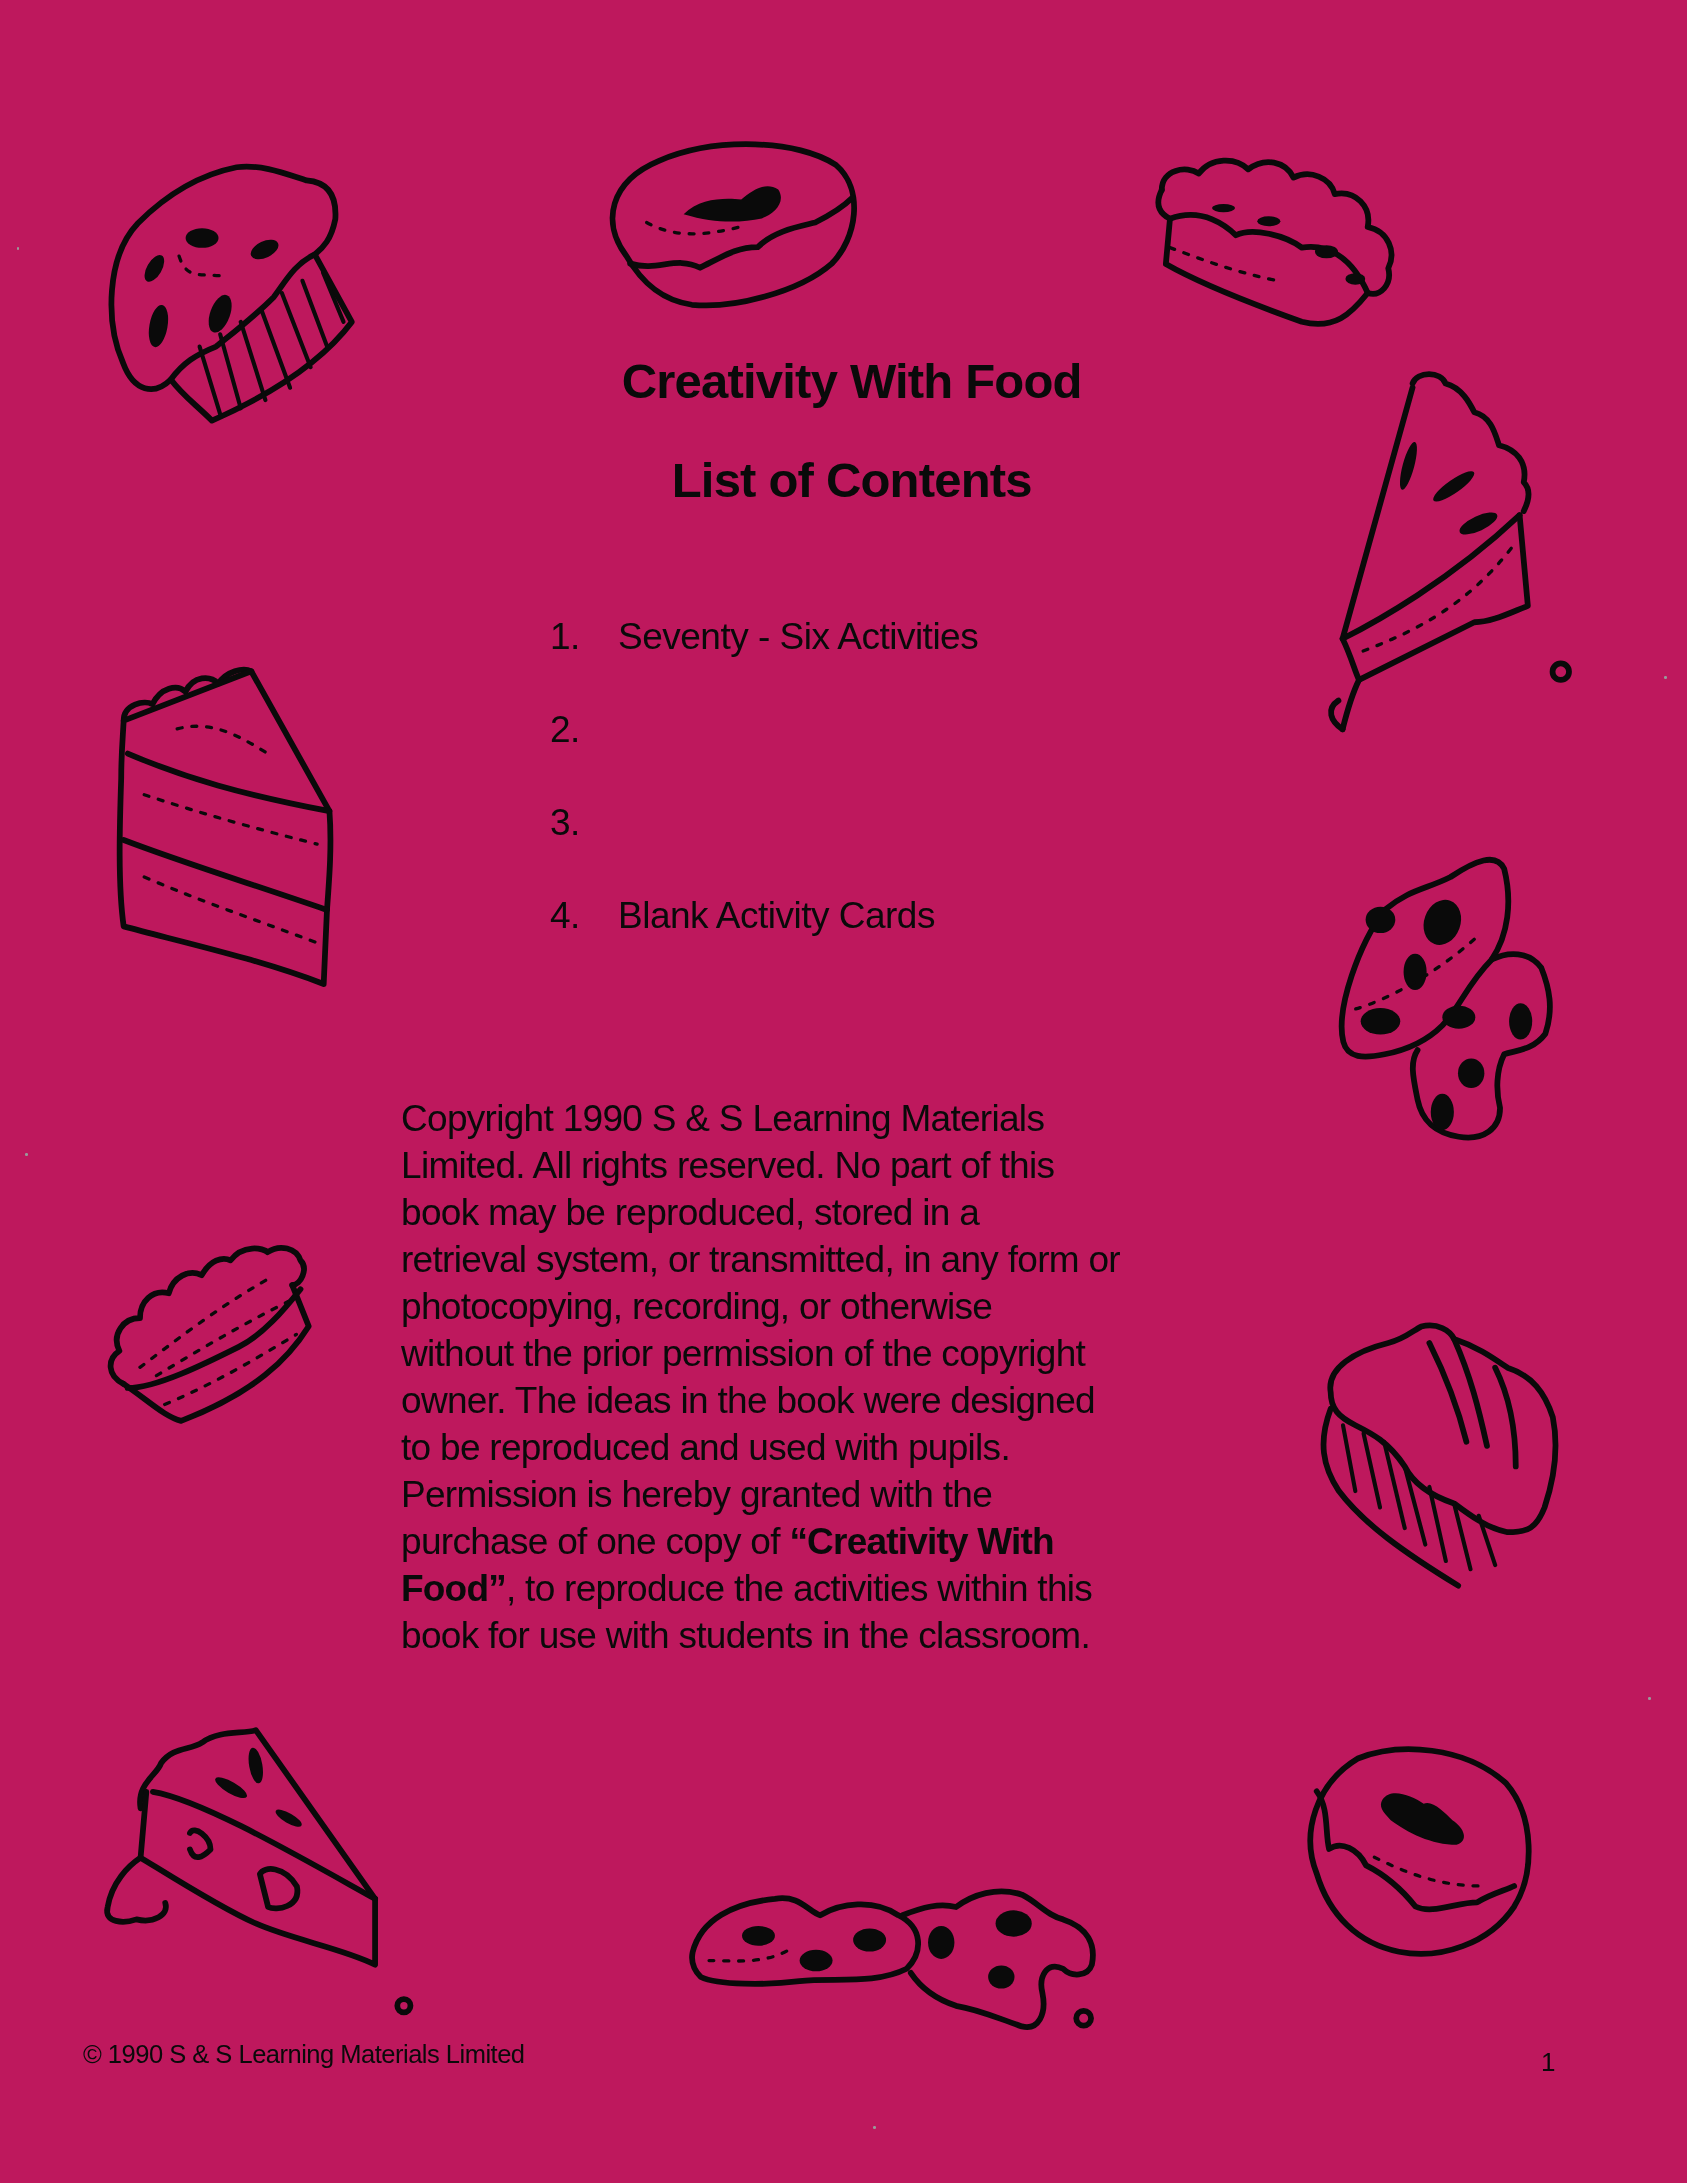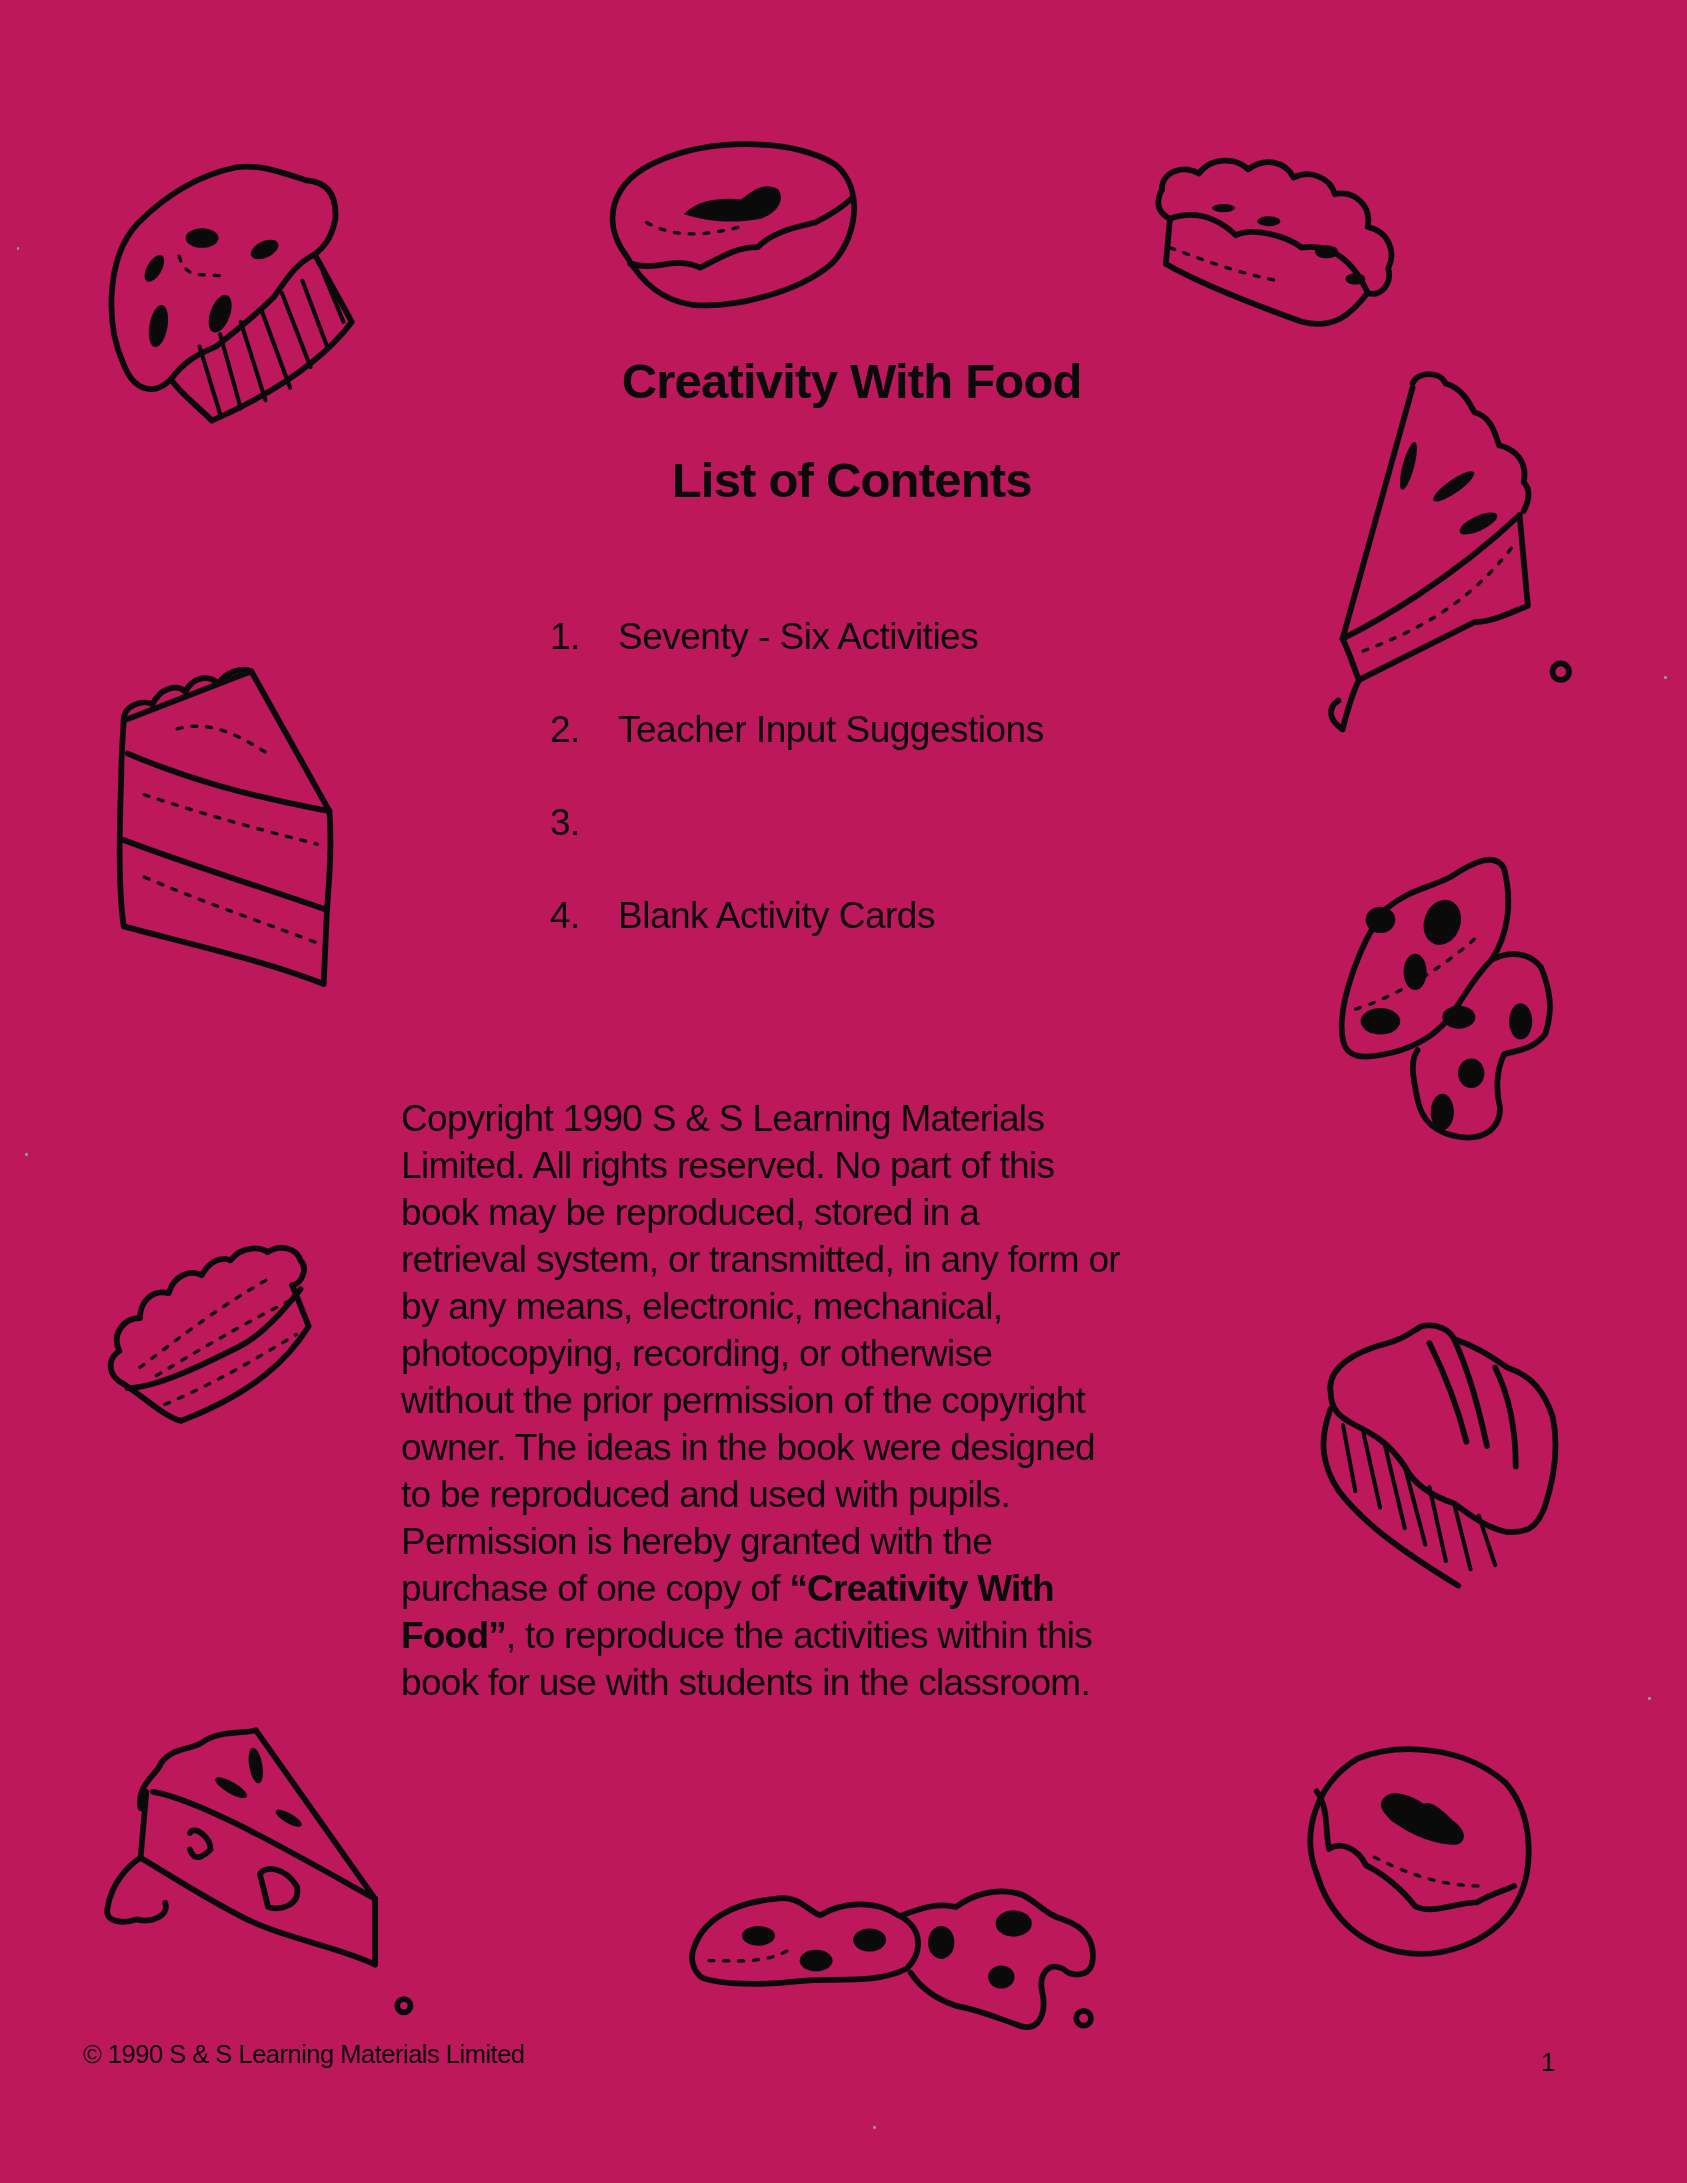--- a/index.html
+++ b/index.html
@@ -41,37 +41,35 @@
   <div class="title title-main">Creativity With Food</div>
   <div class="title title-sub">List of Contents</div>
 
   <ol class="toc">
     <li>
       <span class="num">1.</span>
       <span>Seventy - Six Activities</span>
     </li>
     <li>
       <span class="num">2.</span>
-      <span>Teacher Input Suggestions</span>
     </li>
     <li>
       <span class="num">3.</span>
     </li>
     <li>
       <span class="num">4.</span>
       <span>Blank Activity Cards</span>
     </li>
   </ol>
 
   <p class="copyright">
     <span class="line">Copyright 1990 S &amp; S Learning Materials</span>
     <span class="line">Limited. All rights reserved. No part of this</span>
     <span class="line">book may be reproduced, stored in a</span>
     <span class="line">retrieval system, or transmitted, in any form or</span>
-    <span class="line">by any means, electronic, mechanical,</span>
     <span class="line">photocopying, recording, or otherwise</span>
     <span class="line">without the prior permission of the copyright</span>
     <span class="line">owner. The ideas in the book were designed</span>
     <span class="line">to be reproduced and used with pupils.</span>
     <span class="line">Permission is hereby granted with the</span>
     <span class="line"><span>purchase of one copy of </span><b>“Creativity With</b></span>
     <span class="line"><b>Food”</b><span>, to reproduce the activities within this</span></span>
     <span class="line">book for use with students in the classroom.</span>
   </p>
 

